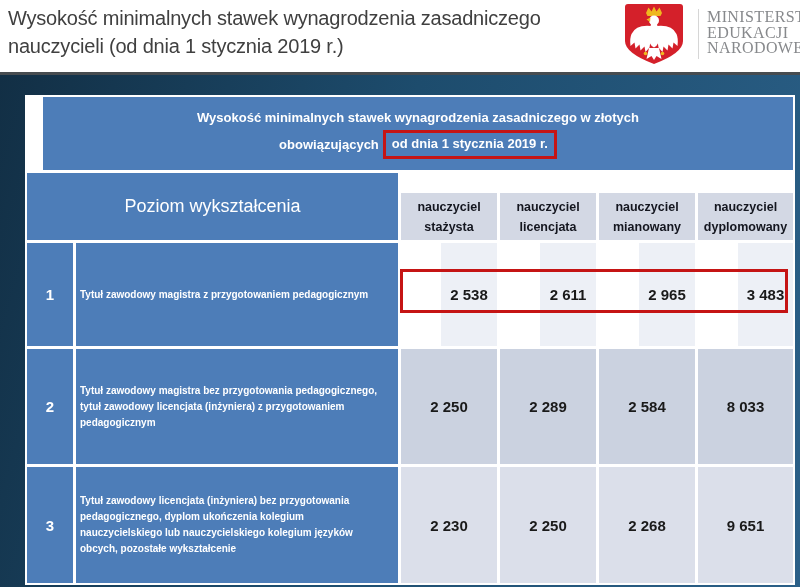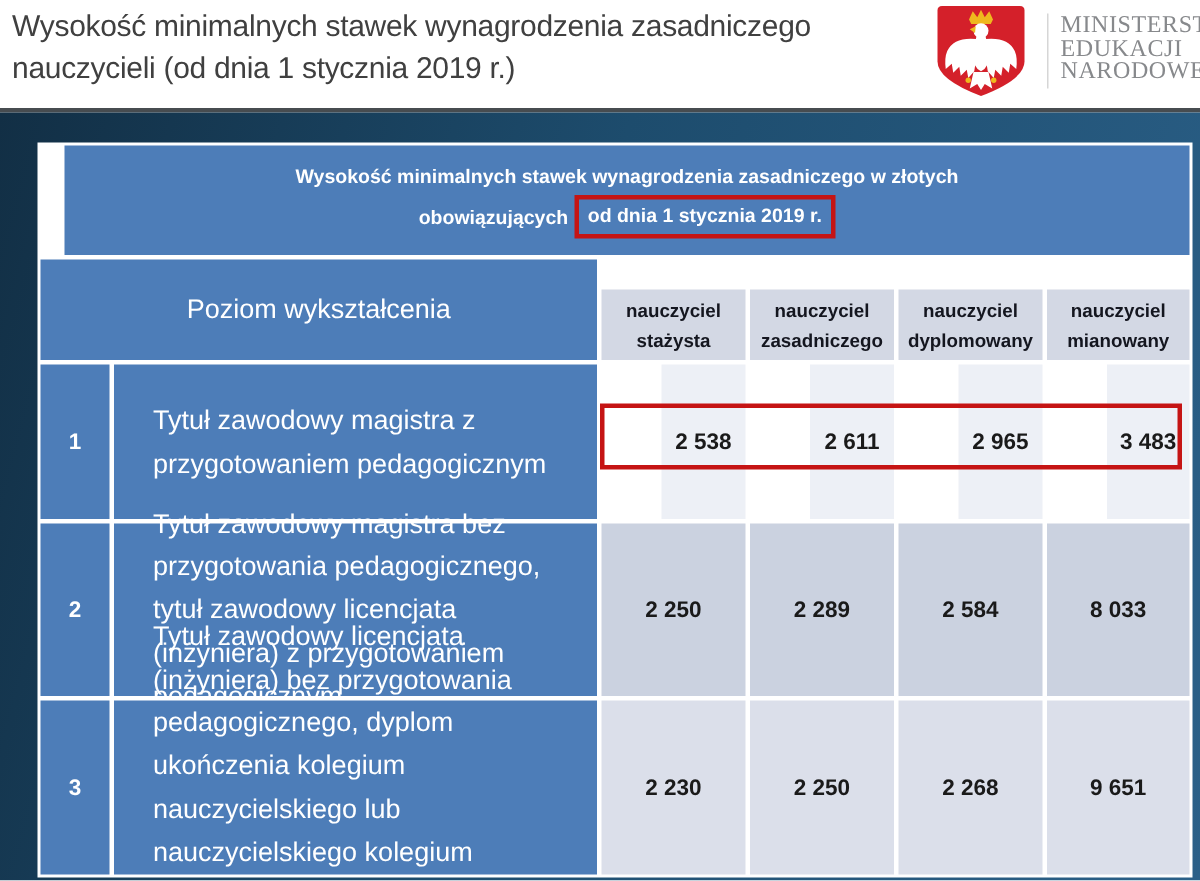--- a/index.html
+++ b/index.html
@@ -60,22 +60,22 @@
   .cell-colhead {
     background:#d3d8e4; color:#14161f; font-weight:bold; font-size:12.5px;
     display:flex; align-items:center; justify-content:center; text-align:center;
     line-height:1.6; padding:0 6px;margin-top:20px;
   }
   .cell-num {
     display:flex; align-items:center; justify-content:center;
     font-weight:bold; font-size:15px;
   }
   .cell-desc {
-    display:flex; align-items:center; font-weight:normal; font-size:18px;
-    line-height:1.6; padding:0 16px 0 26px;
+    display:flex; align-items:center; font-weight:bold; font-size:10px;
+    line-height:1.6; padding:0 16px 0 4px;
   }
   .cell-val {
     display:flex; align-items:center; justify-content:center;
     font-weight:bold; font-size:15px; color:#1a1a1a;
   }
   .bg-r1 { background:#edf0f6;margin-left:40px; }
   .bg-r2 { background:#cbd2e0; }
   .bg-r3 { background:#dbdfea; }
 
   
@@ -119,23 +119,23 @@
   <div class="c-blue cell-title">
     <div>Wysokość minimalnych stawek wynagrodzenia zasadniczego w złotych</div>
     <div class="title-line2">
       <span>obowiązujących</span>
       <span class="red-inline">od dnia 1 stycznia 2019 r.</span>
     </div>
   </div>
 
   <div class="c-blue cell-poziom">Poziom wykształcenia</div>
   <div class="cell-colhead">nauczyciel stażysta</div>
-  <div class="cell-colhead">nauczyciel zasadniczego</div>
+  <div class="cell-colhead">nauczyciel licencjata</div>
+  <div class="cell-colhead">nauczyciel mianowany</div>
   <div class="cell-colhead">nauczyciel dyplomowany</div>
-  <div class="cell-colhead">nauczyciel mianowany</div>
 
   <div class="c-blue cell-num">1</div>
   <div class="c-blue cell-desc">Tytuł zawodowy magistra z przygotowaniem pedagogicznym</div>
   <div class="cell-val bg-r1">2 538</div>
   <div class="cell-val bg-r1">2 611</div>
   <div class="cell-val bg-r1">2 965</div>
   <div class="cell-val bg-r1">3 483</div>
 
   <div class="c-blue cell-num">2</div>
   <div class="c-blue cell-desc">Tytuł zawodowy magistra bez przygotowania pedagogicznego, tytuł zawodowy licencjata (inżyniera) z przygotowaniem pedagogicznym</div>

